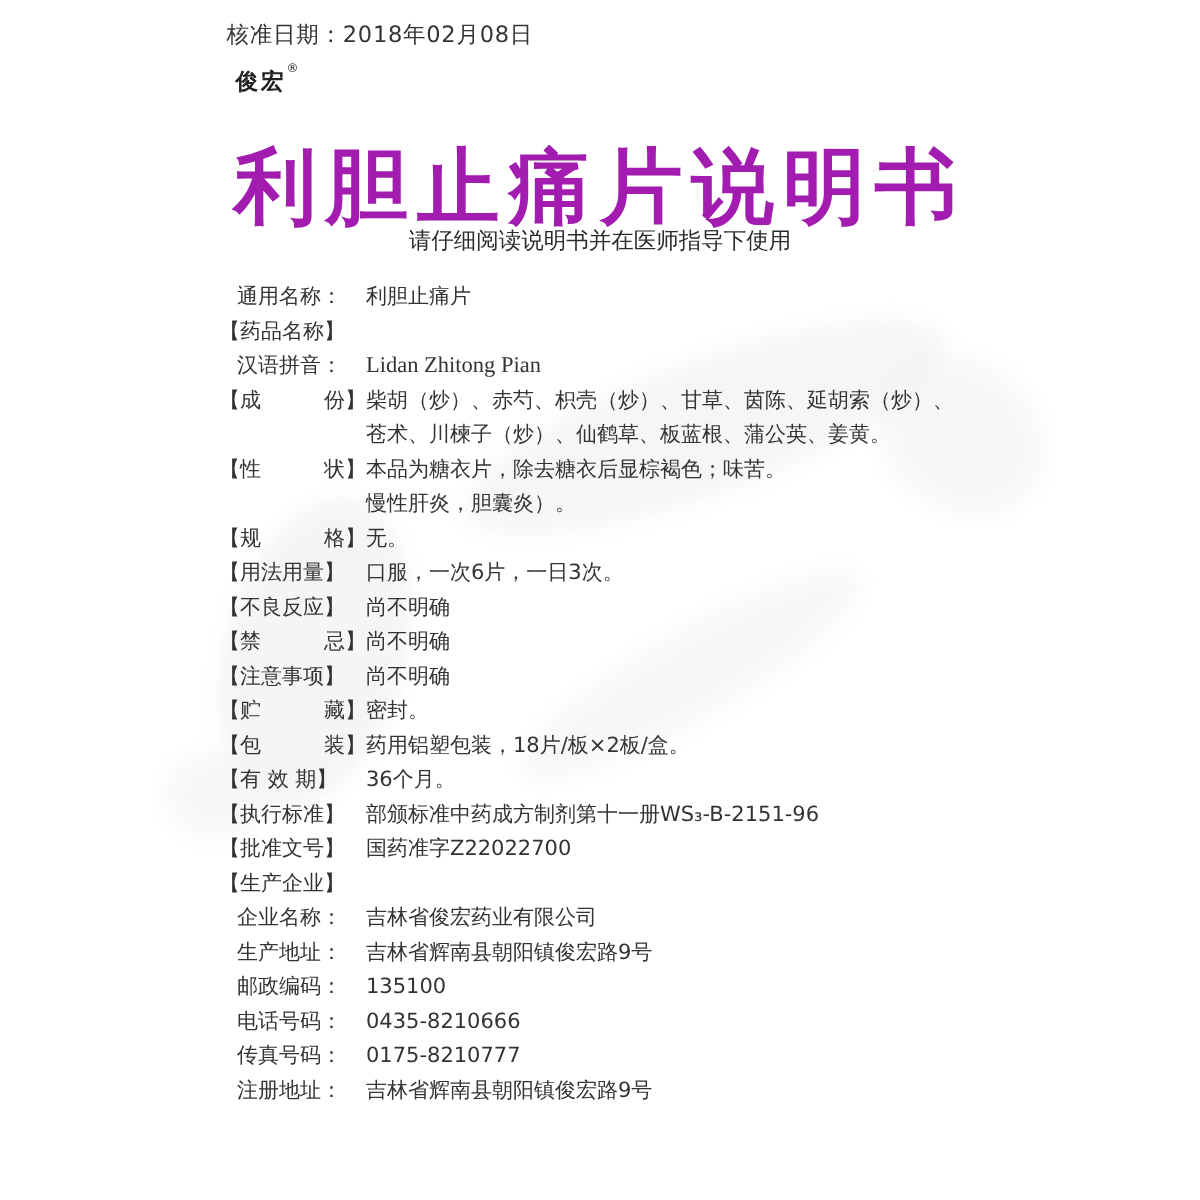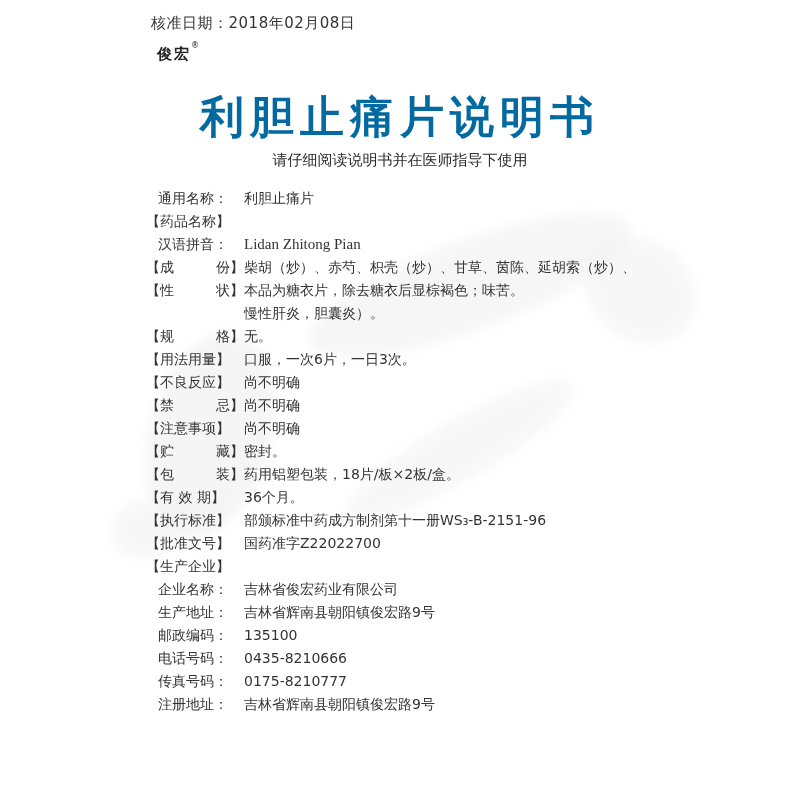--- a/index.html
+++ b/index.html
@@ -11,21 +11,21 @@
   .wm1 { left: 300px; top: 240px; width: 340px; height: 90px; transform: rotate(-20deg); opacity: .6; }
   .wm2 { left: 150px; top: 330px; width: 120px; height: 210px; transform: rotate(15deg); opacity: .7; }
   .wm3 { left: 330px; top: 420px; width: 260px; height: 60px; transform: rotate(-30deg); opacity: .5; }
   .wm4 { left: 580px; top: 240px; width: 120px; height: 100px; transform: rotate(40deg); opacity: .5; }
   .wm5 { left: 110px; top: 500px; width: 70px; height: 60px; opacity: .5; }
   .page { position: absolute; left: 0; top: 0; width: 788px; height: 800px; z-index: 1; }
   .approve { position: absolute; left: 151px; top: 14px; font-size: 15px; letter-spacing: .5px; color: #333; }
   .brand { position: absolute; left: 157px; top: 45px; font-size: 15px; font-weight: bold; color: #222; letter-spacing: 2px; }
   .brand sup { font-size: 8px; font-weight: normal; vertical-align: top; position: relative; top: -4px; letter-spacing: 0; }
   .title { position: absolute; left: 0; width: 800px; top: 88px; text-align: center;
-           font-size: 44px; font-weight: bold; color: #0369a1; letter-spacing: 6px; }
+           font-size: 55px; font-weight: bold; color: #a21caf; letter-spacing: 6px; }
   .subtitle { position: absolute; left: 0; width: 800px; top: 151px; text-align: center;
               font-size: 15px; font-weight: normal; color: #2b2b2b; }
   .body { position: absolute; left: 146px; top: 187px; width: 560px; font-size: 14px; line-height: 23px; color: #333; }
   .row { display: flex; }
   .lbl { width: 98px; flex: none; white-space: pre; }
   .lbl.bracket { display: flex; justify-content: space-between; }
   .lbl.sub { padding-left: 12px; width: 86px; }
   .val { flex: 1; }
   .mono { font-family: Liberation Serif, serif; font-size: 15px; }
   .indent { padding-left: 98px; }
@@ -54,20 +54,23 @@
         <span>【药品名称】</span>
       </div>
     <div class="row">
         <span class="lbl sub">汉语拼音：</span>
         <span class="val mono">Lidan Zhitong Pian</span>
       </div>
 
     <div class="row">
         <span class="lbl bracket"><span>【成</span><span>份】</span></span>
         <span class="val">柴胡（炒）、赤芍、枳壳（炒）、甘草、茵陈、延胡索（炒）、</span>
+      </div>
+    <div class="row indent">
+        <span class="val">苍术、川楝子（炒）、仙鹤草、板蓝根、蒲公英、姜黄。</span>
       </div>
 
     <div class="row">
         <span class="lbl bracket"><span>【性</span><span>状】</span></span>
         <span class="val">本品为糖衣片，除去糖衣后显棕褐色；味苦。</span>
       </div>
 
     <div class="row indent">
         <span class="val">慢性肝炎，胆囊炎）。</span>
       </div>

